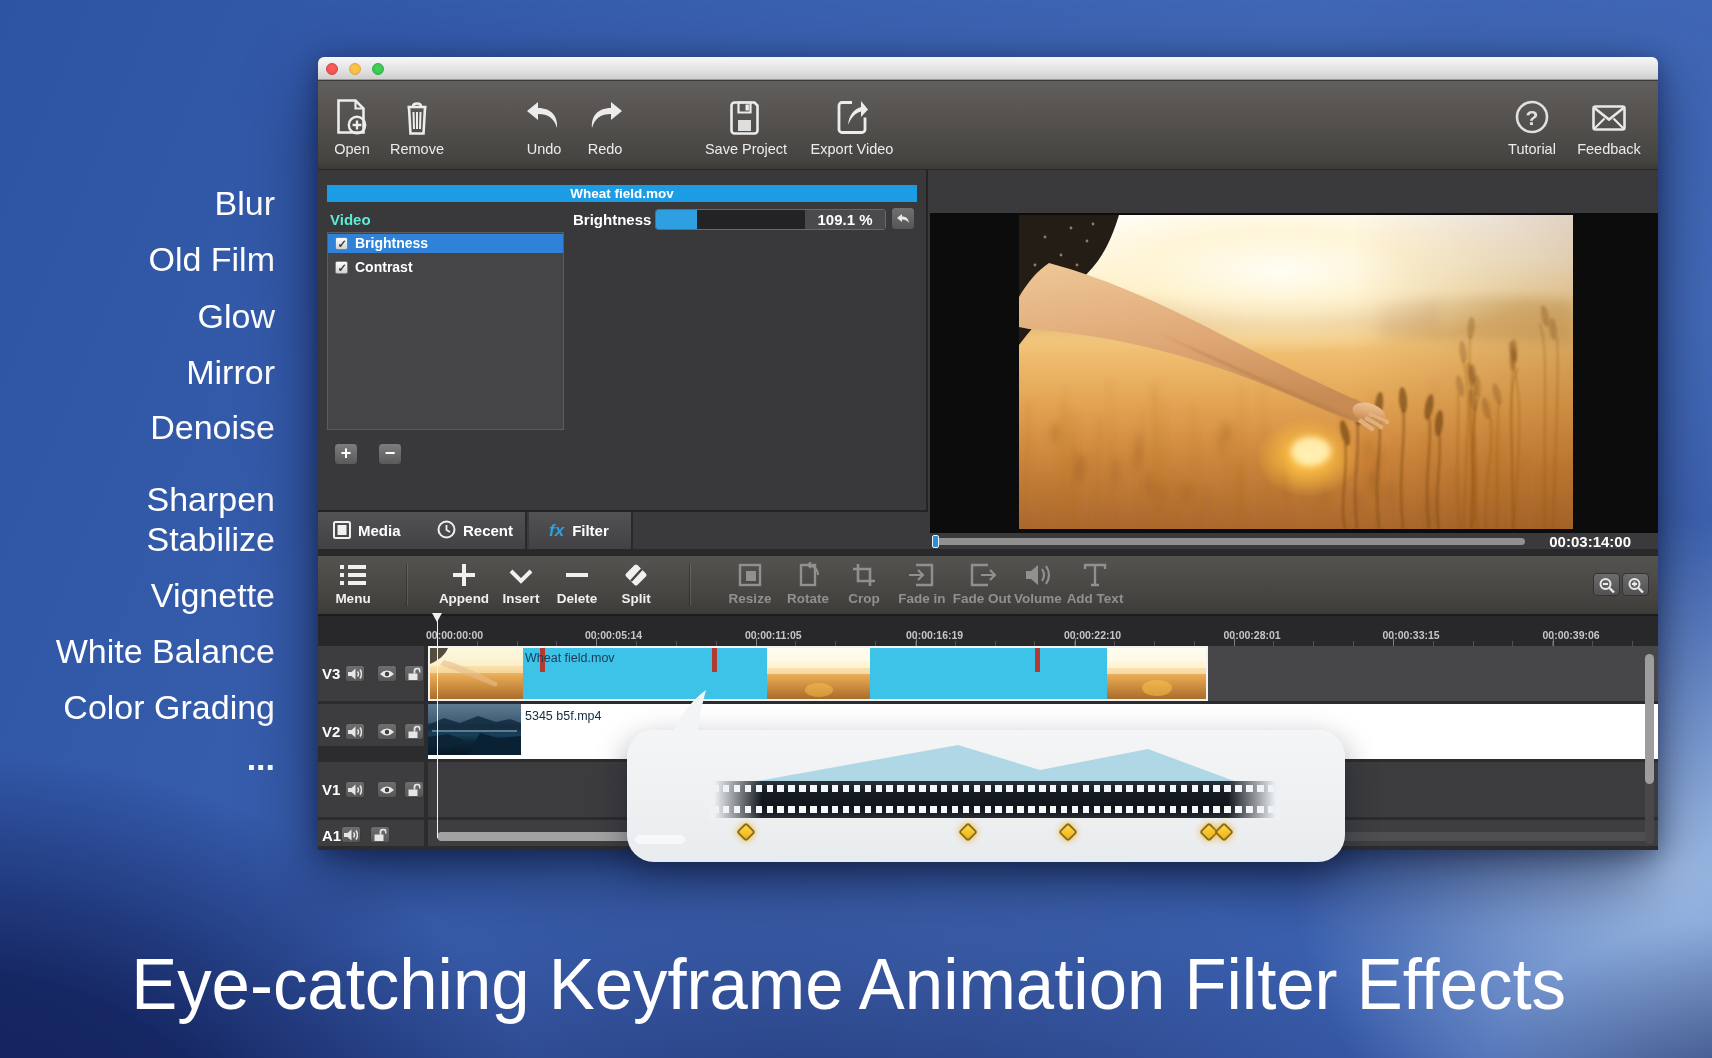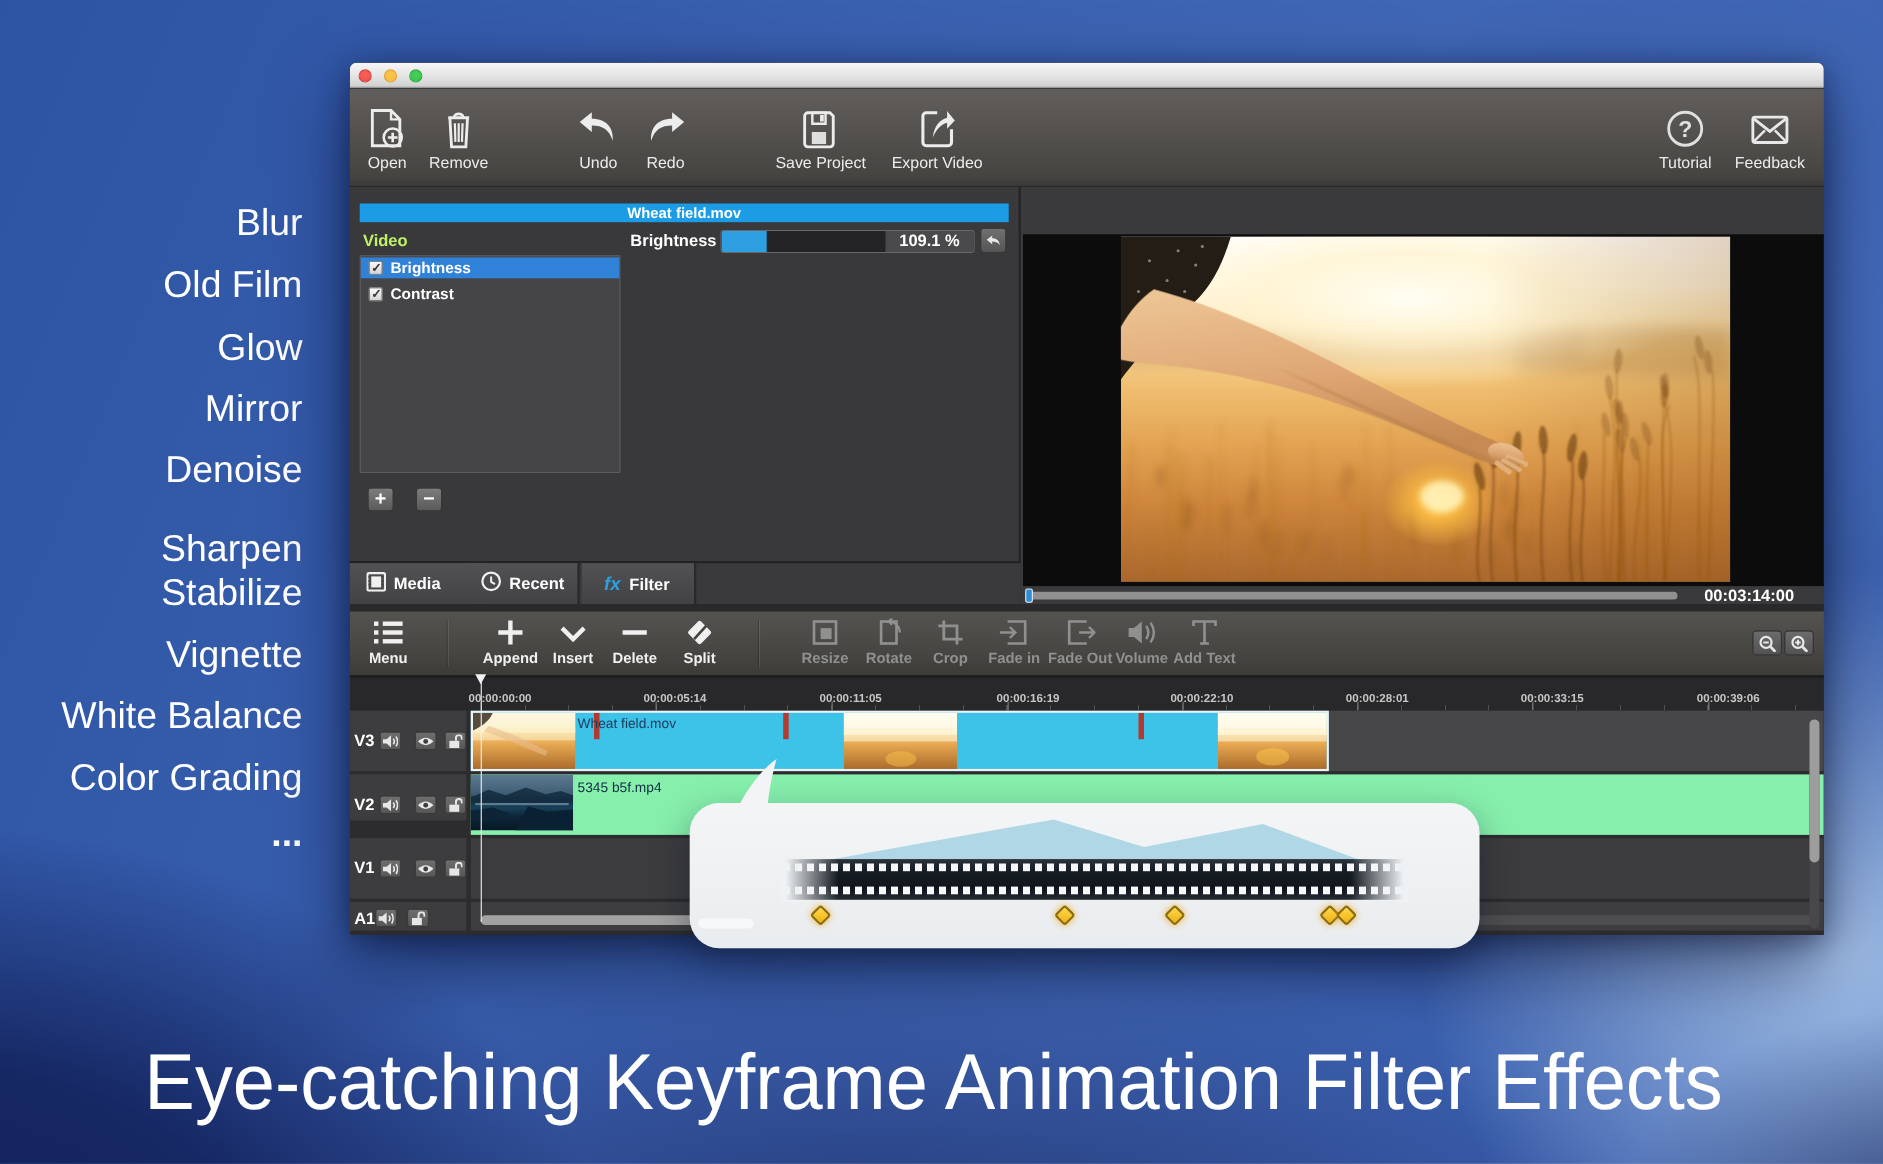--- a/index.html
+++ b/index.html
@@ -29,21 +29,21 @@
 .title { position:absolute; top:3px; left:15px; width:100%; text-align:center; font-size:15px; letter-spacing:0.4px; color:#3a3a3a; }
 
 .toolbar { position:absolute; left:0; top:24px; width:1340px; height:89px; background:linear-gradient(#615e5b, #555250 40%, #464441 90%, #3c3a38); border-bottom:1px solid #28272a; }
 .tbtn { position:absolute; text-align:center; color:#ececec; font-size:14.5px; }
 .tbtn svg { display:block; margin:0 auto 3px auto; }
 
 
 .content { position:absolute; left:0; top:113px; width:1340px; height:386px; background:#3a3a3c; }
 .leftpanel { position:absolute; left:0; top:0; width:610px; height:386px; background:#39393b; border-right:2px solid #242426; }
 .bluehdr { position:absolute; left:9px; top:15px; width:590px; height:17px; background:#1d9ce6; color:#fff; font-weight:bold; font-size:13.5px; text-align:center; line-height:17px; }
-.videolabel { position:absolute; left:12px; top:41px; color:#bef264; font-weight:bold; font-size:15px; }
+.videolabel { position:absolute; left:12px; top:41px; color:#5eead4; font-weight:bold; font-size:15px; }
 .listbox { position:absolute; left:9px; top:62px; width:237px; height:198px; background:#454547; border:1px solid #5c5c5e; }
 .lrow { position:relative; height:19px; line-height:19px; color:#fff; font-size:14px; font-weight:bold; padding-left:27px; margin-top:1px; }
 .lrow.sel { background:#2f82d8; }
 .cb { position:absolute; left:7px; top:3px; width:13px; height:13px; background:linear-gradient(#fdfdfd,#d2d2d2); border:1px solid #808080; border-radius:2px; }
 .cb:after { content:"✓"; position:absolute; left:1.5px; top:-3px; font-size:11.5px; color:#3c3c3c; }
 .pm { position:absolute; top:273px; width:24px; height:22px; background:linear-gradient(#7d7d7d,#5a5a5a); border:1px solid #38383a; border-radius:4px; color:#fff; text-align:center; line-height:19px; font-size:18px; font-weight:bold; }
 .bparam { position:absolute; left:255px; top:41px; color:#fff; font-weight:bold; font-size:15px; }
 .slider { position:absolute; left:337px; top:39px; width:231px; height:21px; border:1px solid #69696b; border-radius:3px; background:#232325; overflow:hidden; }
 .sfill { position:absolute; left:0; top:0; width:41px; height:21px; background:#2e9fe0; }
 .sval { position:absolute; right:0; top:0; width:80px; height:21px; background:#4a4a4c; color:#fff; font-weight:bold; font-size:15px; text-align:center; line-height:20px; }
@@ -667,21 +667,21 @@
               <rect x="0" y="0" width="110" height="20" fill="#fffdf0" opacity="0.85"></rect>
               <rect x="0" y="14" width="110" height="12" fill="#fdf2cd" opacity="0.6"></rect>
               <ellipse cx="50" cy="40" rx="15" ry="8" fill="#ffc84a" opacity="0.5"></ellipse>
             </svg></div>
         <div style="position:absolute; left:110px; top:0; width:5px; height:24px; background:#b23a31;"></div>
         <div style="position:absolute; left:282px; top:0; width:5px; height:24px; background:#b23a31;"></div>
         <div style="position:absolute; left:605px; top:0; width:5px; height:24px; background:#b23a31;"></div>
         <div style="position:absolute; left:95px; top:3px; color:#1a3a5c; font-size:12.5px;">Wheat field.mov</div>
       </div>
     </div>
-    <div class="trow" style="top:58px; height:55px; background:#86efac;">
+    <div class="trow" style="top:58px; height:55px; background:#ffffff;">
       <div class="clipthumb" style="left:0; width:93px;"><svg width="93" height="51" viewBox="0 0 93 51" preserveAspectRatio="none">
             <defs>
               <linearGradient id="tse" x1="0" y1="0" x2="0" y2="1">
                 <stop offset="0" stop-color="#5d7a90"></stop>
                 <stop offset="0.36" stop-color="#3e5d74"></stop>
                 <stop offset="0.42" stop-color="#132c3f"></stop>
                 <stop offset="0.6" stop-color="#17405a"></stop>
                 <stop offset="0.75" stop-color="#0c2537"></stop>
                 <stop offset="1" stop-color="#071826"></stop>
               </linearGradient>

